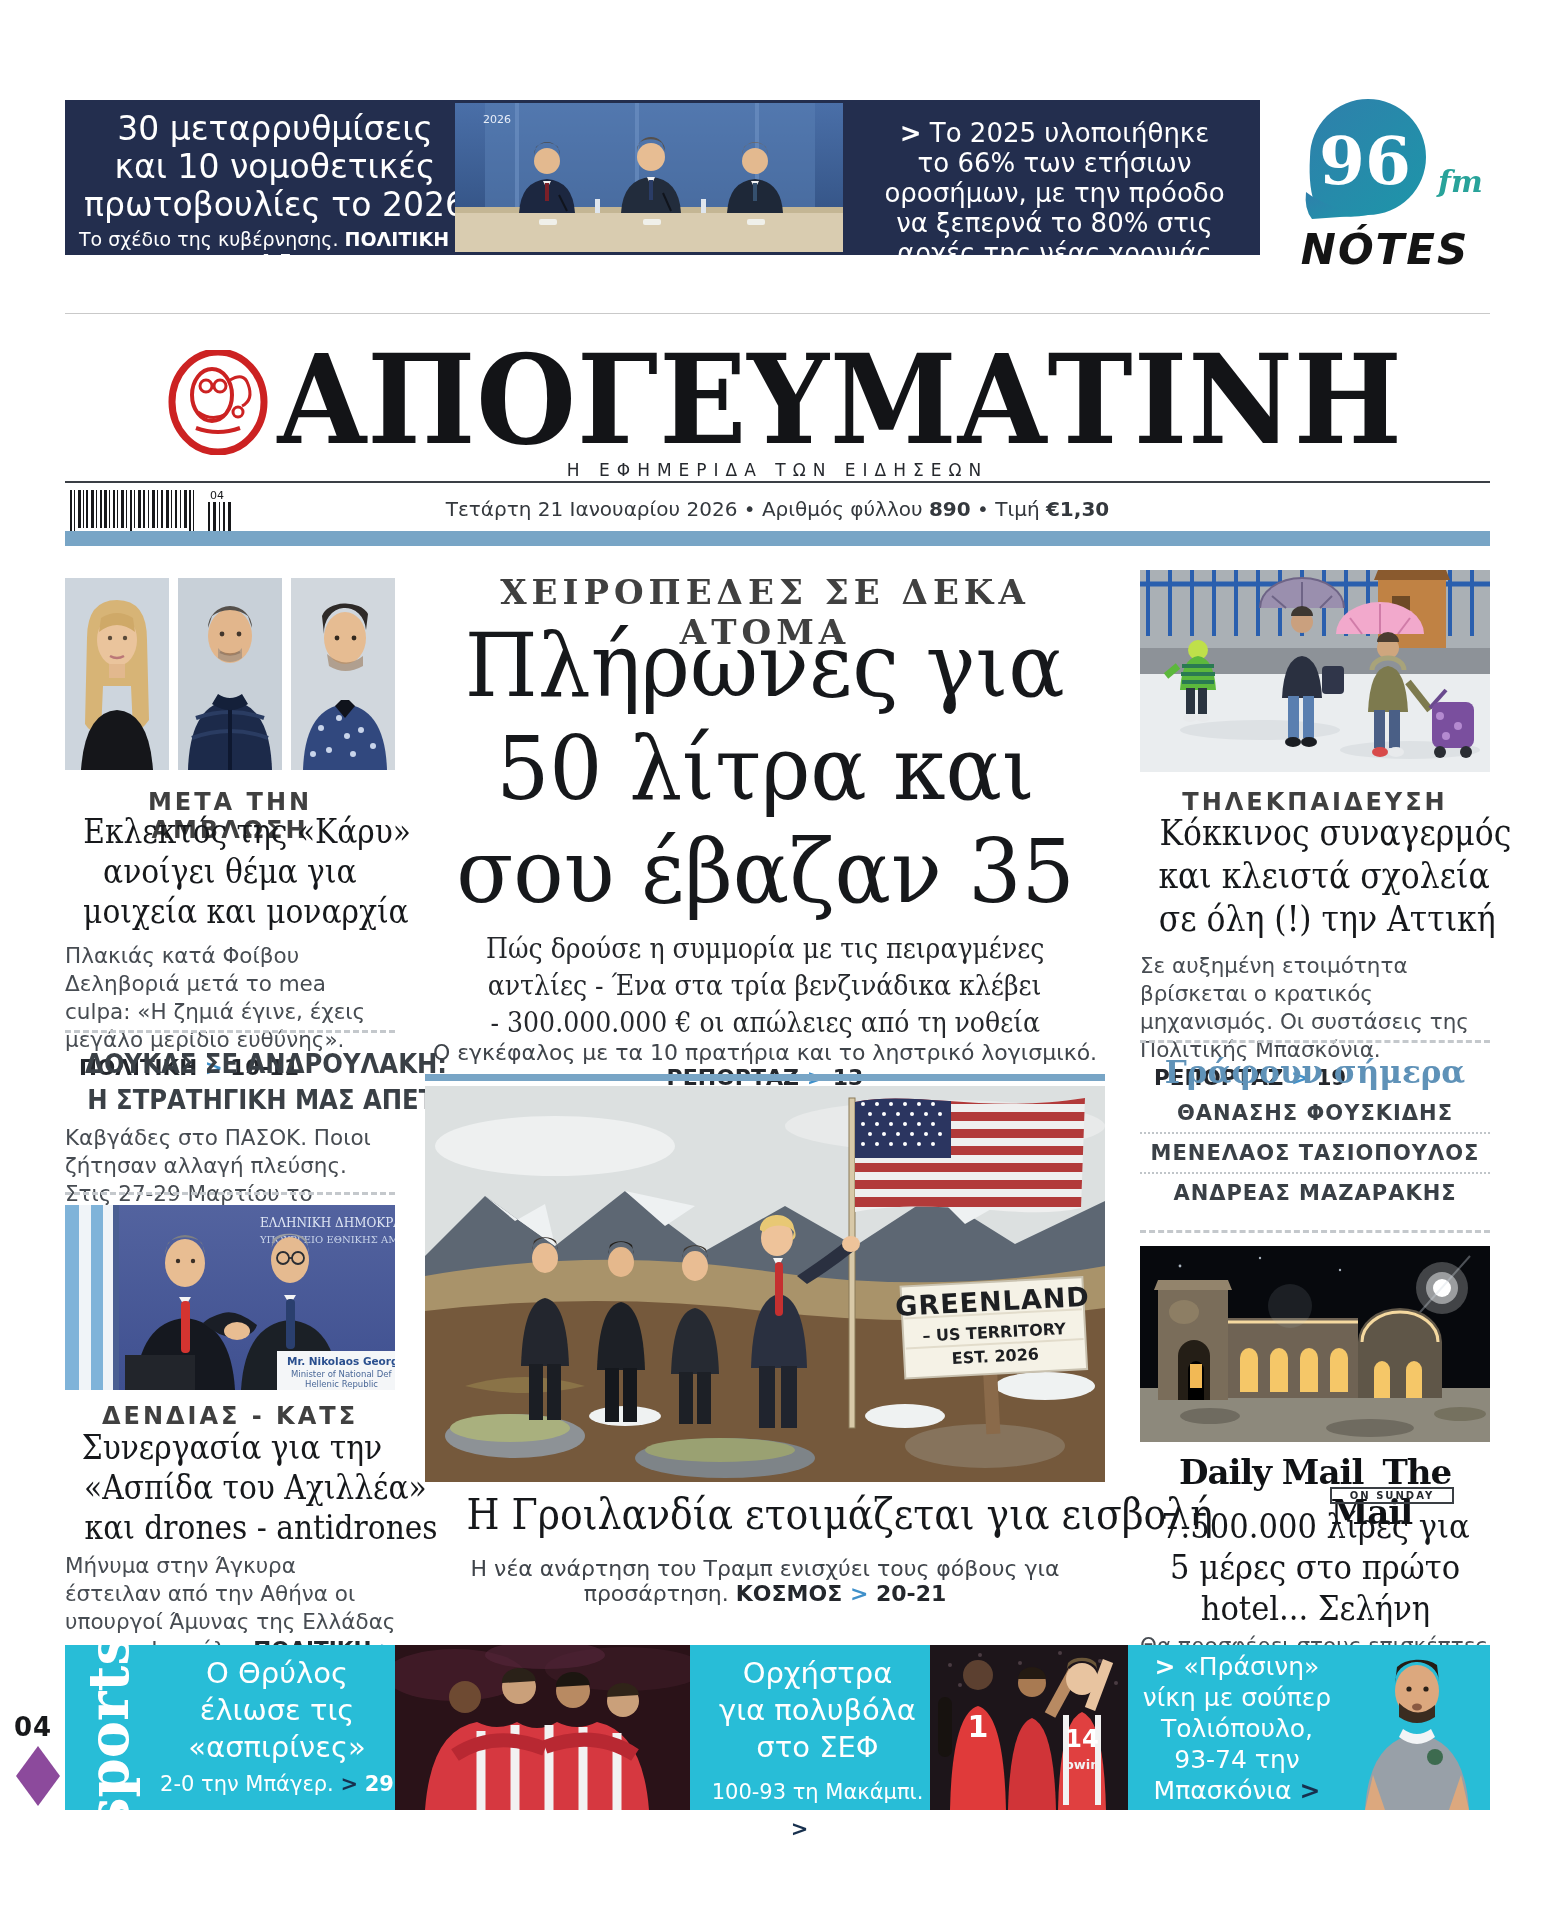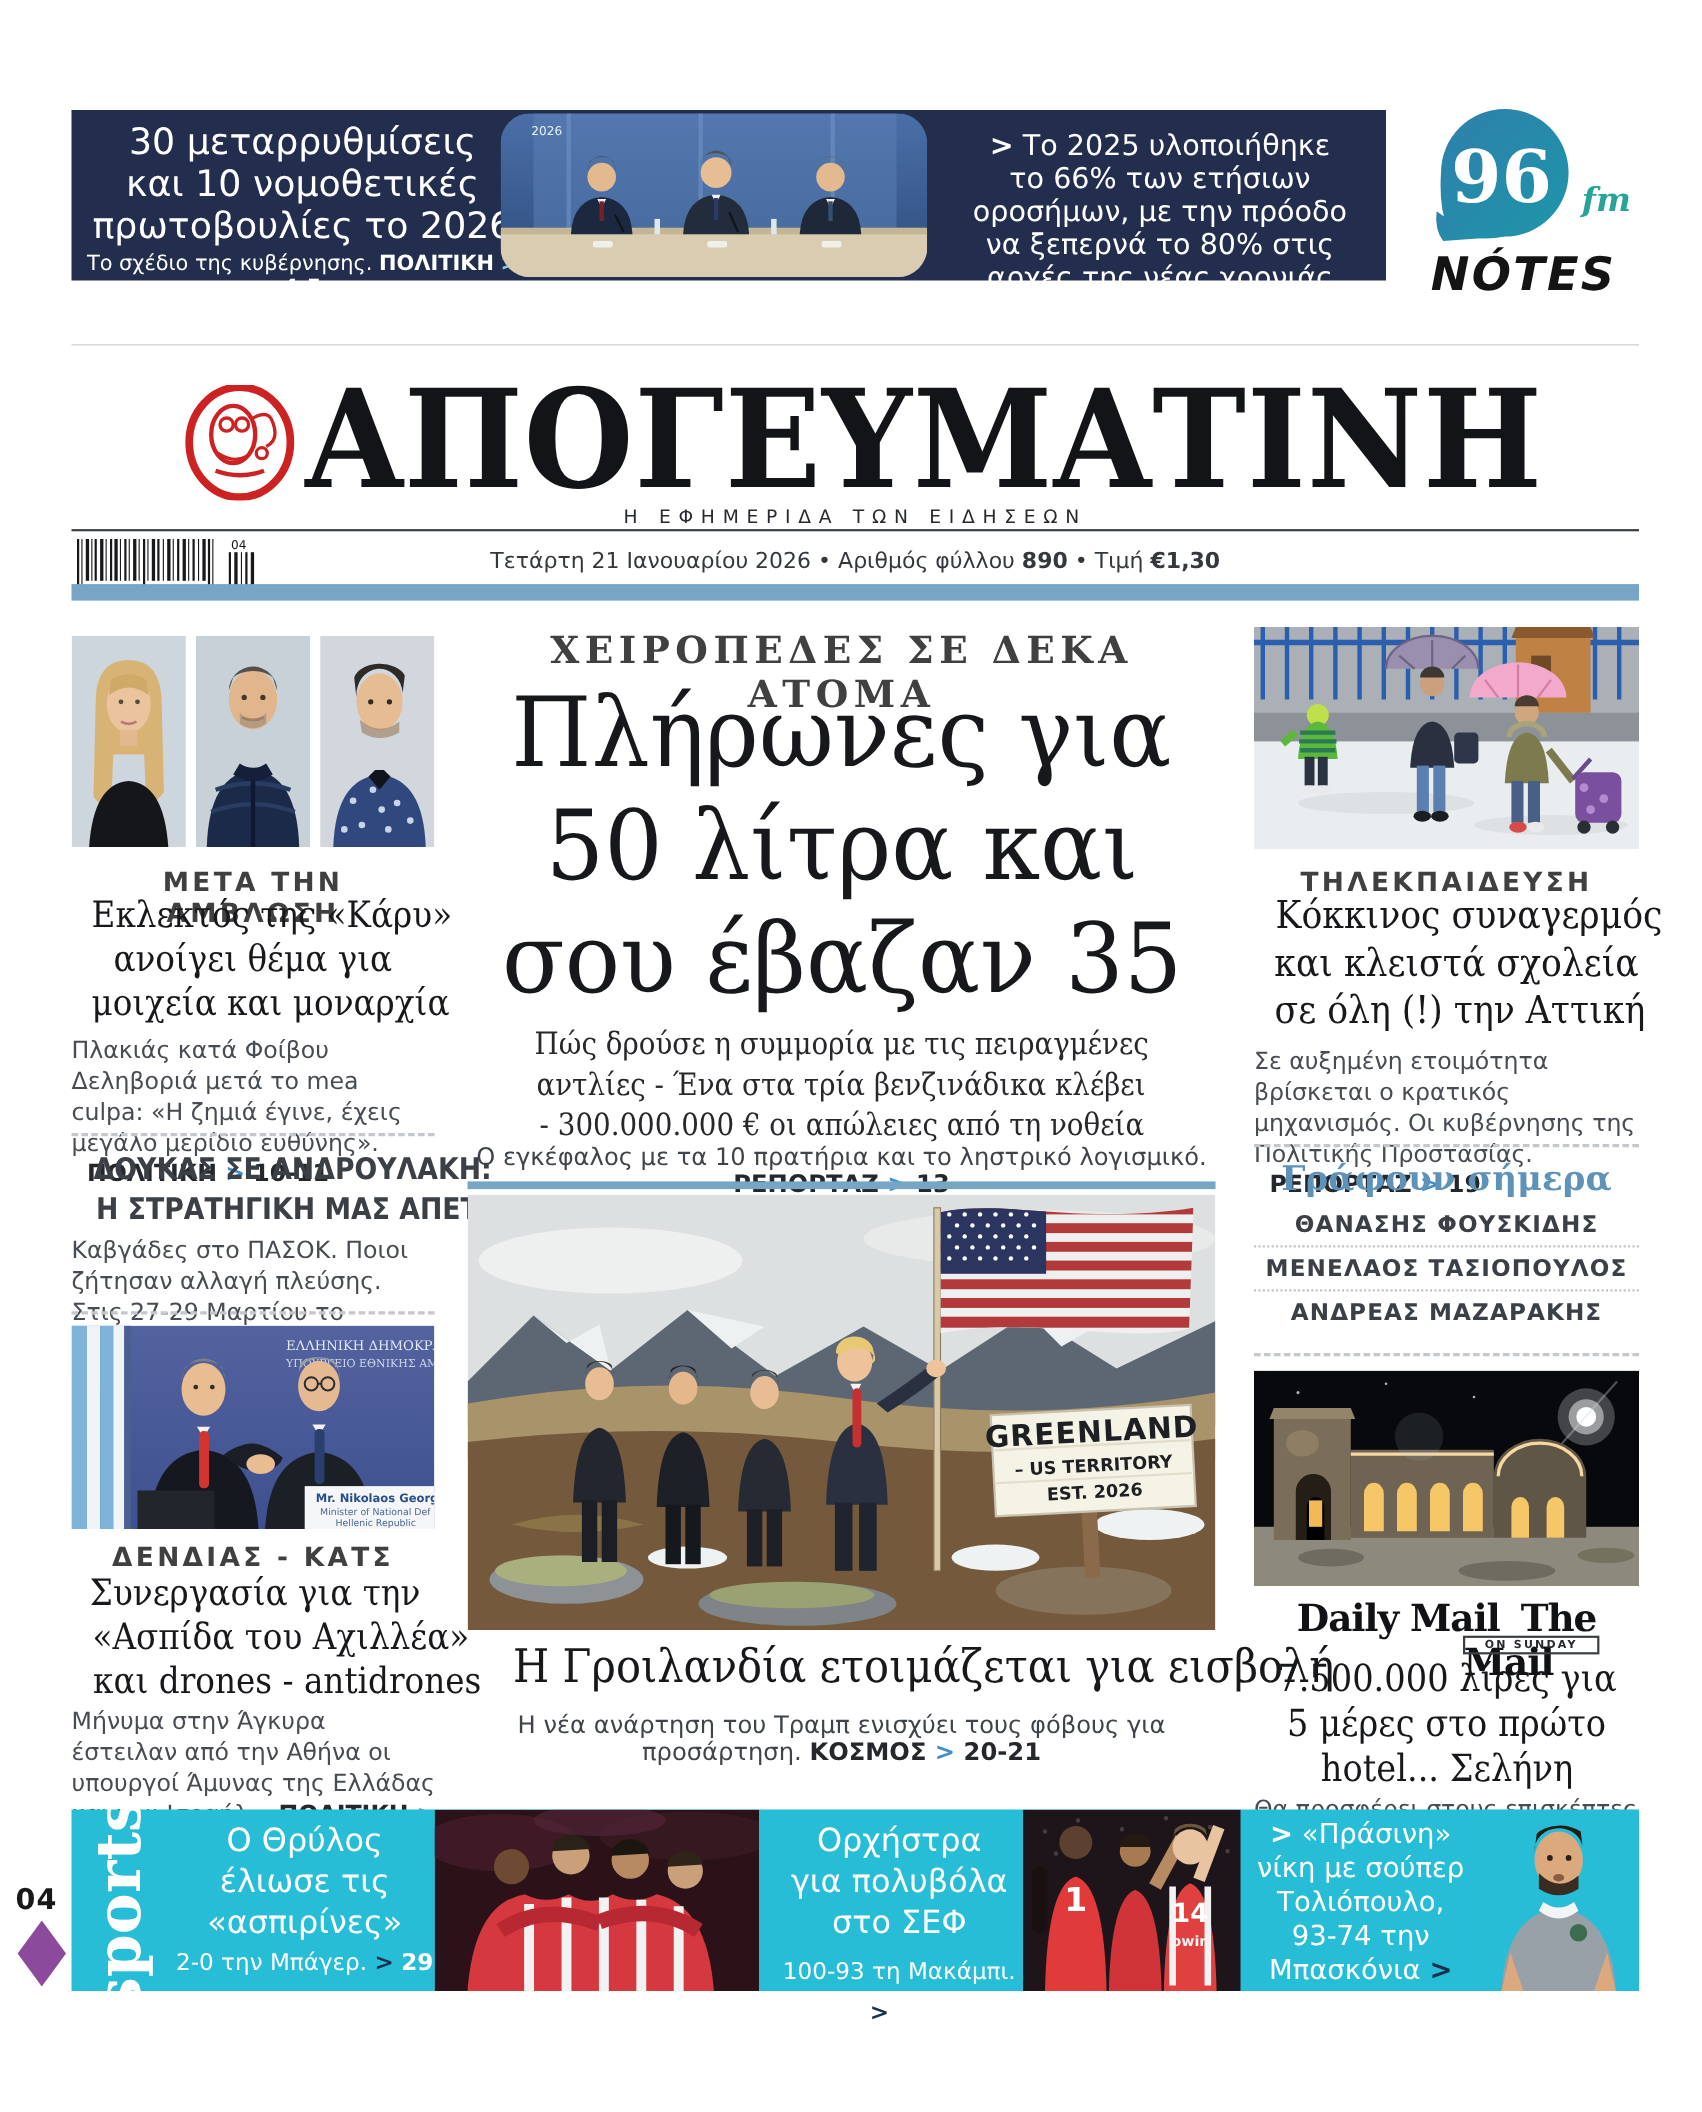--- a/index.html
+++ b/index.html
@@ -38,21 +38,21 @@
       <span class="nw">και 10 νομοθετικές</span><br>
       <span class="nw">πρωτοβουλίες το 2026</span>
     </div>
     <div class="abs banner-h" style="left:10px;top:128px;width:400px;font-size:19px;">
       <span>Το σχέδιο της κυβέρνησης.</span>
       <b>ΠΟΛΙΤΙΚΗ</b>
       <span style="color:#7dd3e8;font-weight:700;">&gt;</span>
       <b>4-5</b>
     </div>
 
-    <div class="photo" style="left:390px;top:3px;width:388px;height:149px;border-radius:27px;">
+    <div class="photo" style="left:390px;top:3px;width:388px;height:149px;">
       <svg viewBox="0 0 388 149" preserveAspectRatio="none">
         <defs>
           <linearGradient id="pcbg" x1="0" y1="0" x2="0" y2="1">
             <stop offset="0" stop-color="#4a6fa8"></stop>
               <stop offset="1" stop-color="#2e4c7c"></stop>
           </linearGradient>
         </defs>
         <rect width="388" height="149" fill="url(#pcbg)"></rect>
         <rect x="30" y="0" width="330" height="110" fill="#5a7fb5" opacity=".55"></rect>
         <rect x="60" y="0" width="4" height="110" fill="#6f93c4" opacity=".6"></rect>
@@ -562,21 +562,21 @@
     </svg>
   </div>
 
   <div class="abs kicker" style="left:1140px;top:788px;width:350px;font-size:24px;">ΤΗΛΕΚΠΑΙΔΕΥΣΗ</div>
   <div class="abs serif hl" style="left:1140px;top:812px;width:350px;font-size:35px;line-height:43px;">
     <span class="cnd">Κόκκινος συναγερμός</span><br>
     <span class="cnd">και κλειστά σχολεία</span><br>
     <span class="cnd">σε όλη (!) την Αττική</span>
   </div>
   <div class="abs bodytxt" style="left:1140px;top:952px;width:352px;font-size:21.5px;line-height:28px;">
-    <span>Σε αυξημένη ετοιμότητα βρίσκεται ο κρατικός μηχανισμός. Οι κυβέρνησης της Πολιτικής Προστασίας.</span>
+    <span>Σε αυξημένη ετοιμότητα βρίσκεται ο κρατικός μηχανισμός. Οι συστάσεις της Πολιτικής Μπασκόνια.</span>
     <span class="secref" style="margin-left:14px;"><span>ΡΕΠΟΡΤΑΖ</span>
       <span class="arrow">&gt;</span>
       <span>19</span></span>
   </div>
 
   <div class="abs dashed" style="left:1140px;top:1040px;width:350px;"></div>
 
   <div class="abs serif ctr" style="left:1140px;top:1054px;width:350px;font-size:31px;font-weight:700;color:#5f92b8;">Γράφουν σήμερα</div>
   <div class="abs" style="left:1140px;top:1094px;width:350px;">
     <div class="colname dotline">ΘΑΝΑΣΗΣ ΦΟΥΣΚΙΔΗΣ</div>

